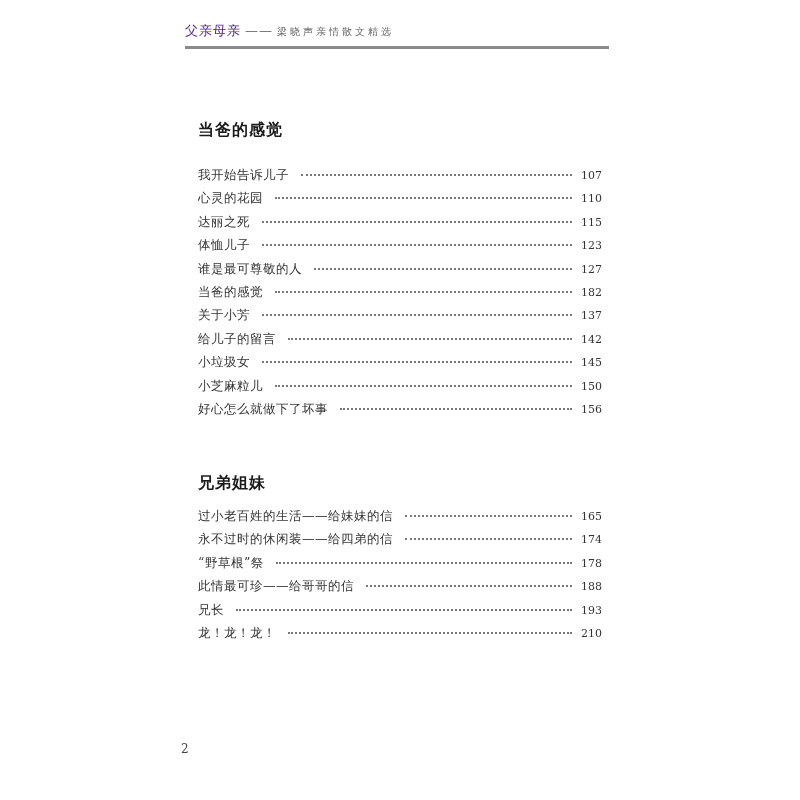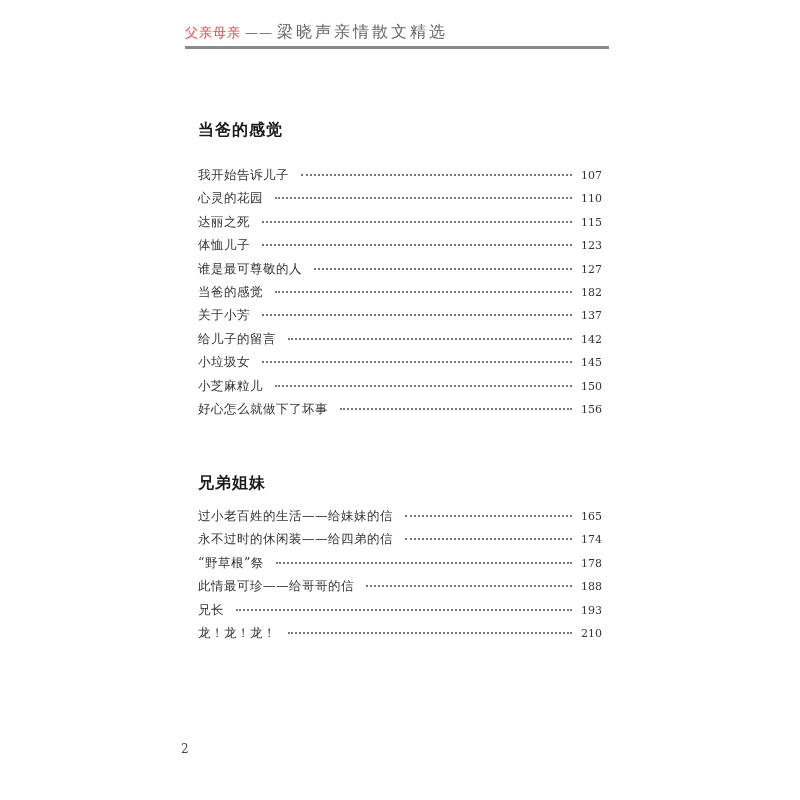--- a/index.html
+++ b/index.html
@@ -19,31 +19,31 @@
       position: absolute;
       left: 185px;
       top: 22px;
       width: 424px;
       font-size: 13px;
       color: #555;
       letter-spacing: 1px;
       white-space: nowrap;
     }
     .running-head .book {
-      color: #ef4444;
+      color: #4c1d95;
       font-family: "DejaVu Sans", "Liberation Sans", sans-serif;
     }
     .running-head .dash {
       color: #666;
       margin: 0 4px;
     }
     .running-head .sub {
       color: #666;
       letter-spacing: 3px;
-      font-size: 16px;
+      font-size: 10px;
     }
     .head-rule {
       position: absolute;
       left: 185px;
       top: 46px;
       width: 424px;
       height: 3px;
       background: #8a8a8a;
     }
     .section {

